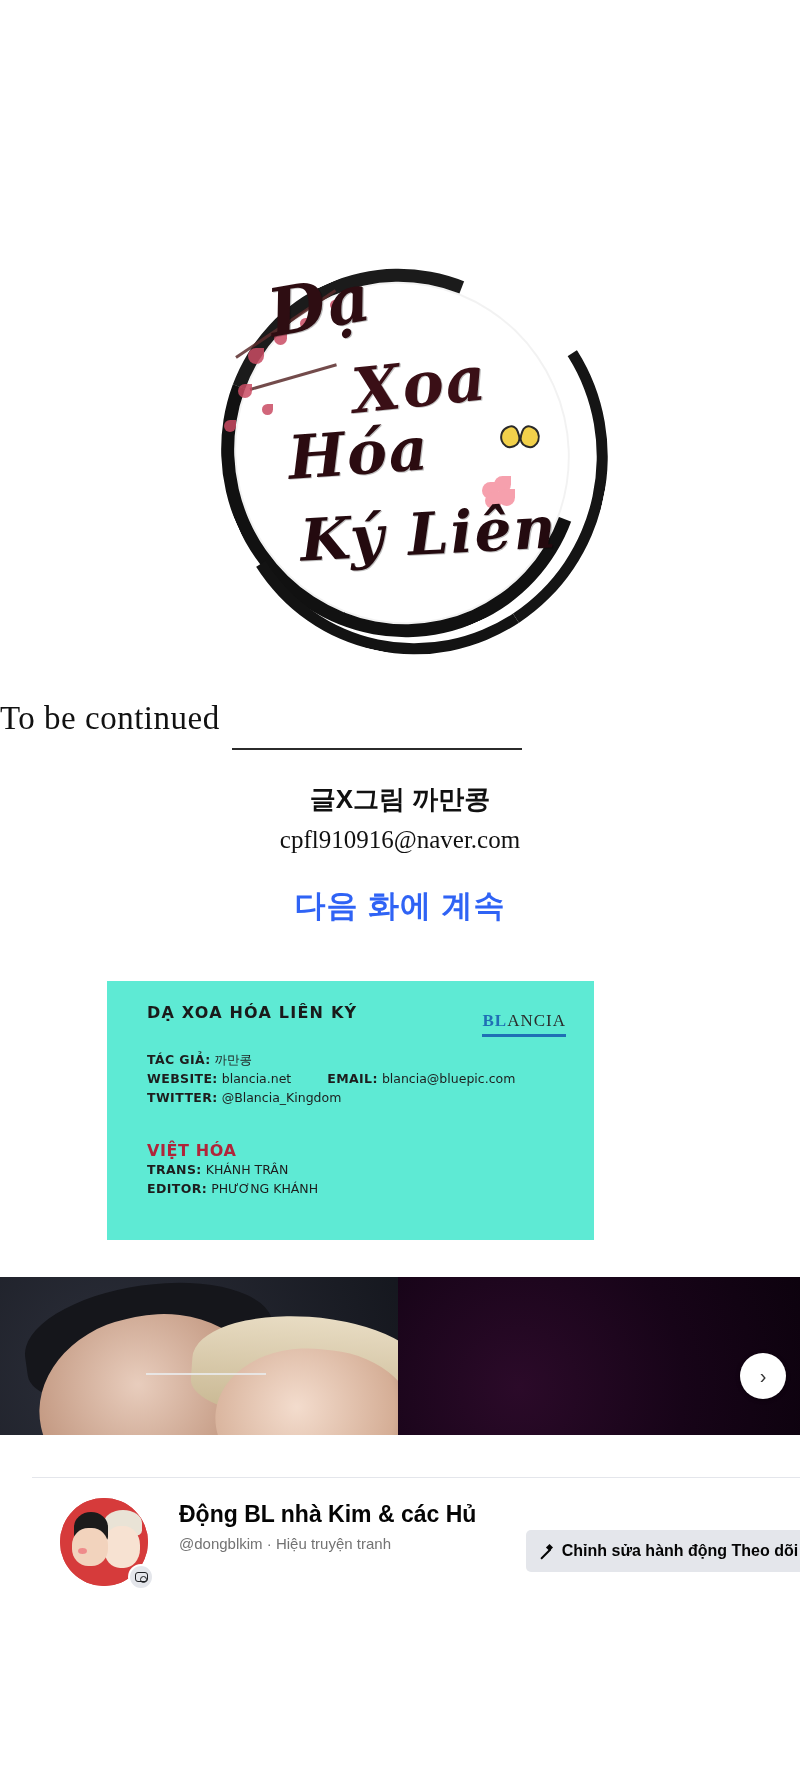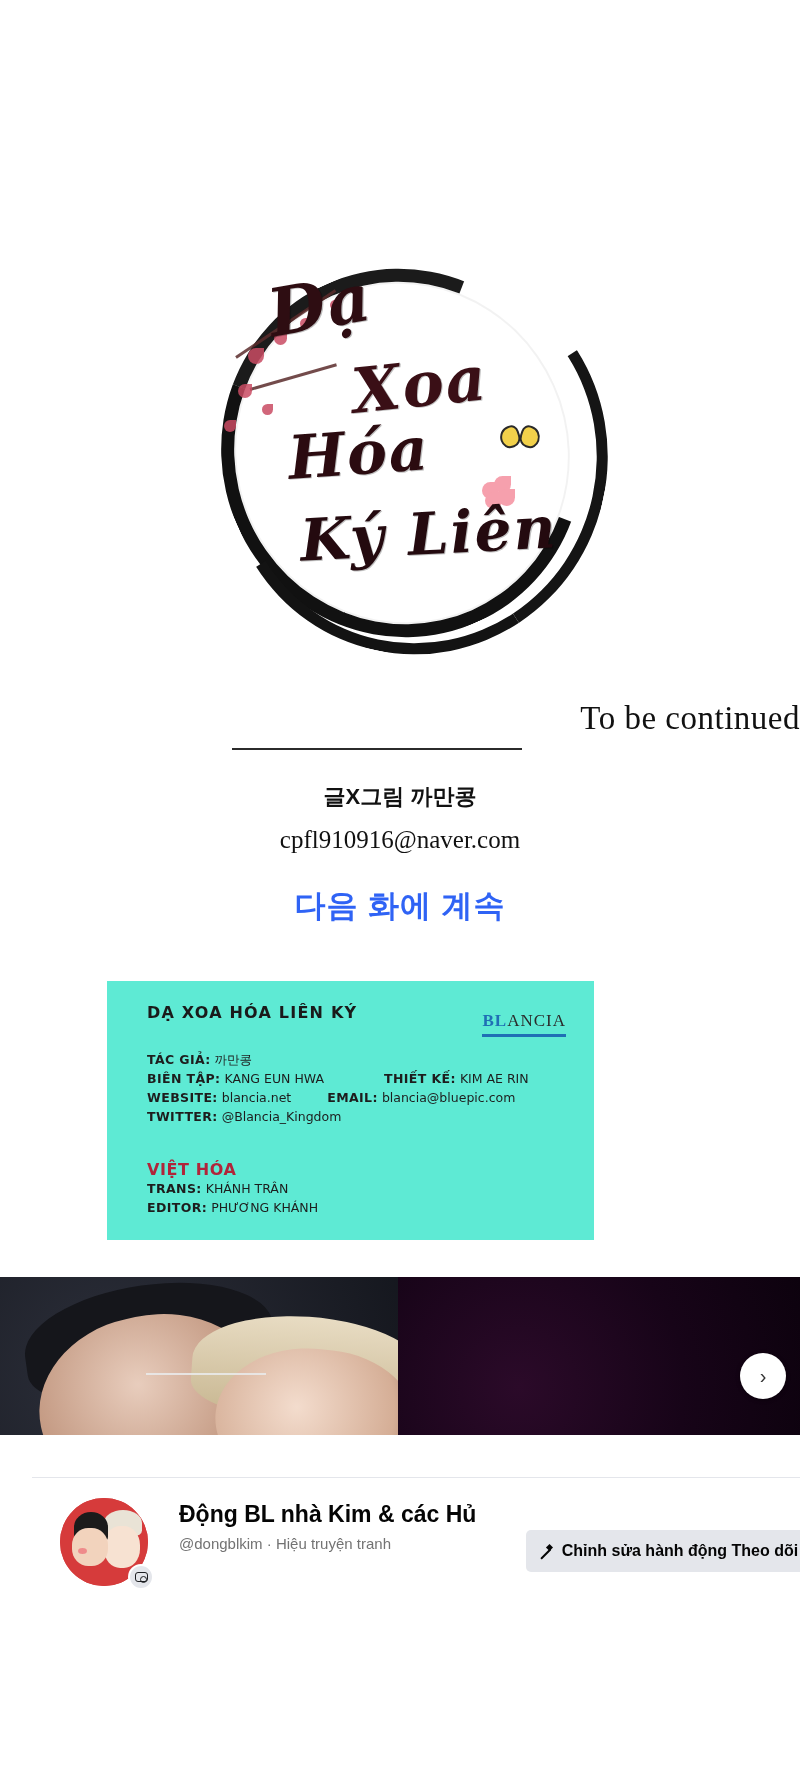--- a/index.html
+++ b/index.html
@@ -106,40 +106,40 @@
   }
   .t1 { left: 268px; top: 38px;  font-size: 66px; transform: rotate(-10deg); }
   .t2 { left: 352px; top: 120px; font-size: 62px; transform: rotate(-6deg); color:#3a0f16; }
   .t3 { left: 288px; top: 190px; font-size: 60px; transform: rotate(-4deg); color:#2b0b10; }
   .t4 { left: 300px; top: 272px; font-size: 58px; transform: rotate(-3deg); color:#240a0f; }
 
   .tbc {
     position: absolute;
     left: 0; right: 0;
     top: 700px;
-    text-align: right;
+    text-align: left;
     font-family: "Liberation Serif", serif;
     font-size: 33px;
     color: #111111;
     letter-spacing: .5px;
   }
   .tbc-rule {
     position: absolute;
     left: 232px;
     top: 748px;
     width: 290px;
     height: 2px;
     background: #2b2b2b;
   }
   .credit-kr {
     position: absolute;
     left: 0; right: 0;
     top: 782px;
     text-align: center;
-    font-size: 22px;
+    font-size: 26px;
     font-weight: bold;
     color: #111;
   }
   .credit-mail {
     position: absolute;
     left: 0; right: 0;
     top: 826px;
     text-align: center;
     font-family: "Liberation Serif", serif;
     font-size: 25px;
@@ -410,27 +410,20 @@
       </div>
       <div class="bar"></div>
     </div>
 
     <div class="info-lines">
       <div class="row">
         <span class="k">TÁC GIẢ:</span>
         <span>까만콩</span>
       </div>
       <div class="row">
-        <span class="k">BIÊN TẬP:</span>
-        <span>KANG EUN HWA</span>
-        <span class="gap"></span>
-        <span class="k">THIẾT KẾ:</span>
-        <span>KIM AE RIN</span>
-      </div>
-      <div class="row">
         <span class="k">WEBSITE:</span>
         <span>blancia.net</span>
         <span class="gap" style="width:28px;"></span>
         <span class="k">EMAIL:</span>
         <span>blancia@bluepic.com</span>
       </div>
       <div class="row">
         <span class="k">TWITTER:</span>
         <span>@Blancia_Kingdom</span>
       </div>

